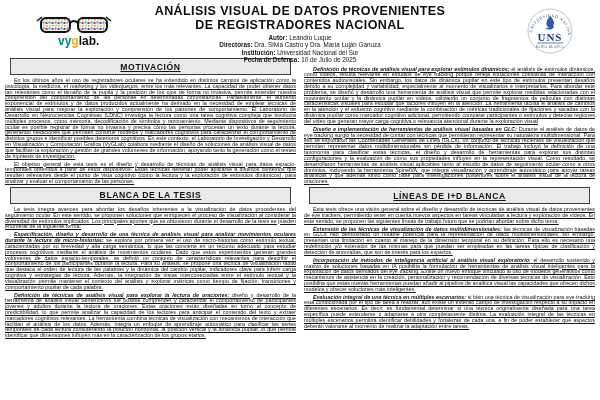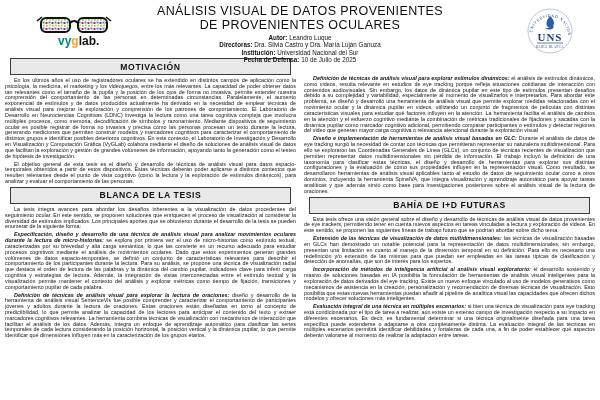--- a/index.html
+++ b/index.html
@@ -4,29 +4,29 @@
 <style>
   html,body{margin:0;padding:0;}
   body{
     width:600px;height:400px;overflow:hidden;background:#ffffff;
     font-family:"Liberation Sans", sans-serif;color:#141414;
   }
   .poster{position:relative;width:600px;height:400px;}
   
   .header{position:relative;height:57px;}
   .title{
-    text-align:center;font-weight:normal;font-size:12.5px;line-height:1.08;
+    text-align:center;font-weight:bold;font-size:12.5px;line-height:1.08;
     letter-spacing:.4px;padding-top:5px;color:#0d0d0d;
   }
   .meta{text-align:center;font-size:6.3px;line-height:1.18;margin-top:2px;}
   .meta b{font-weight:bold;}
   .logo-vyglab{position:absolute;left:36px;top:15px;width:76px;height:36px;}
   .logo-uns{position:absolute;right:26px;top:8px;width:48px;height:50px;}
   
-  .columns{display:flex;gap:8px;padding:0 5px;align-items:flex-end;}
+  .columns{display:flex;gap:8px;padding:0 5px;align-items:center;text-decoration:underline;}
   .col{flex:1;min-width:0;}
   .sec-header{
     background:#e9e9e9;border:1px solid #3c3c3c;text-align:center;
     font-weight:bold;font-size:8.6px;letter-spacing:.6px;
     padding:2.5px 0;margin:1px 5px 3px 5px;color:#111;
   }
   .col p{
     margin:0 0 2px 0;font-size:5.4px;line-height:1.08;
     text-align:justify;text-indent:9px;color:#161616;
   }
@@ -56,21 +56,21 @@
         <rect x="42" y="3" width="29" height="14" rx="5" fill="url(#confetti)" stroke="#111" stroke-width="2"></rect>
         <path d="M34 8 Q38 4 42 8" stroke="#111" stroke-width="2" fill="none"></path>
       </g>
       <text x="22" y="30" font-size="12" font-weight="bold" font-family="Liberation Sans, sans-serif">
         <tspan fill="#00897B">vy</tspan><tspan fill="#F5A623">g</tspan><tspan fill="#111111">lab.</tspan>
       </text>
     </svg>
 
     <div class="title">
       <div>ANÁLISIS VISUAL DE DATOS PROVENIENTES</div>
-      <div>DE PROVENIENTES OCULARES</div>
+      <div>DE REGISTRADORES NACIONAL</div>
     </div>
 
     <div class="meta">
       <div><b>Autor:</b> <span>Leandro Luque</span></div>
       <div><b>Directoras:</b> <span>Dra. Silvia Castro y Dra. María Luján Ganuza</span></div>
       <div><b>Institución:</b> <span>Universidad Nacional del Sur</span></div>
       <div><b>Fecha de Defensa:</b> <span>10 de Julio de 2025</span></div>
     </div>
 
     <svg class="logo-uns" viewBox="0 0 48 50" xmlns="http://www.w3.org/2000/svg">
@@ -99,21 +99,21 @@
       <div class="sec-header">BLANCA DE LA TESIS</div>
       <p>La tesis integra avances para abordar los desafíos inherentes a la visualización de datos procedentes del seguimiento ocular. En este sentido, se proponen soluciones que enriquecen el proceso de visualización al considerar la diversidad de estímulos implicados. Los principales aportes que se obtuvieron durante el desarrollo de la tesis se pueden enumerar de la siguiente forma:</p>
       <p><span class="lead">Especificación, diseño y desarrollo de una técnica de análisis visual para analizar movimientos oculares durante la lectura de micro-historias:</span> <span>se explora por primera vez el uso de micro-historias como estímulo textual, caracterizadas por su brevedad y alta carga semántica, lo que las convierte en un recurso adecuado para estudiar procesos cognitivos mediante el análisis de movimientos oculares. Dado que estos experimentos generan grandes volúmenes de datos espacio-temporales, se definió un conjunto de características relevantes para describir el comportamiento de los participantes durante la lectura. Para su análisis, se propone una técnica de visualización radial que destaca el orden de lectura de las palabras y la dinámica del cambio pupilar, indicadores clave para inferir carga cognitiva y estrategias de lectura. Además, la integración de vistas interconectadas entre el estímulo textual y la visualización permite mantener el contexto del análisis y explorar métricas como tiempo de fijación, transiciones y comportamiento pupilar de cada palabra.</span></p>
       <p><span class="lead">Definición de técnicas de análisis visual para explorar la lectura de oraciones:</span> <span>diseño y desarrollo de la herramienta de análisis visual SentenceVis fue posible comprender y caracterizar el comportamiento de participantes jóvenes y adultos durante la lectura de oraciones. Estas oraciones están diseñadas en torno al concepto de predictibilidad, lo que permite analizar la capacidad de los lectores para anticipar el contenido del texto y extraer marcadores cognitivos relevantes. La herramienta combina técnicas de visualización con mecanismos de interacción que facilitan el análisis de los datos. Además, integra un enfoque de aprendizaje automático para clasificar las series temporales de cada lectura considerando la posición horizontal, la posición vertical y la dinámica pupilar, lo que permite identificar qué dimensiones influyen más en la caracterización de los grupos etarios.</span></p>
     </div>
 
     <div class="col">
       <p><span class="lead">Definición de técnicas de análisis visual para explorar estímulos dinámicos:</span> <span>el análisis de estímulos dinámicos, como videos, resulta relevante en estudios de eye tracking porque refleja situaciones cotidianas de interacción con contenidos audiovisuales. Sin embargo, los datos de dinámica pupilar en este tipo de estímulos presentan desafíos debido a su complejidad y variabilidad, especialmente al momento de visualizarlos e interpretarlos. Para abordar este problema, se diseñó y desarrolló una herramienta de análisis visual que permite explorar medidas relacionadas con el movimiento ocular y la dinámica pupilar en videos, utilizando un conjunto de fragmentos de películas con distintas características visuales para estudiar qué factores influyen en la atención. La herramienta facilita el análisis de cambios en la atención y el esfuerzo cognitivo mediante la combinación de métricas tradicionales de fijaciones y sacadas con la dinámica pupilar como marcador cognitivo adicional, permitiendo comparar participantes o estímulos y detectar regiones del video que generan mayor carga cognitiva o relevancia atencional durante la exploración visual</span></p>
       <p><span class="lead">Diseño e implementación de herramientas de análisis visual basadas en GLC:</span> <span>Durante el análisis de datos de eye tracking surgió la necesidad de contar con técnicas que permitieran representar su naturaleza multidimensional. Para ello se exploraron las Coordenadas Generales de Línea (GLCs), un conjunto de técnicas recientes de visualización que permiten representar datos multidimensionales sin pérdida de información. El trabajo incluyó la definición de una taxonomía para clasificar estas técnicas, el diseño y desarrollo de herramientas para explorar sus distintas configuraciones y la evaluación de cómo sus propiedades influyen en la representación visual. Como resultado, se desarrollaron herramientas de análisis visual aplicables tanto al estudio de datos de seguimiento ocular como a otros dominios, incluyendo la herramienta SpinelVA, que integra visualización y aprendizaje automático para apoyar tareas analíticas y que además sirvió como base para investigaciones posteriores sobre el análisis visual de la lectura de oraciones.</span></p>
 
-      <div class="sec-header">BAHÍA DE I+D FUTURAS</div>
+      <div class="sec-header">LÍNEAS DE I+D BLANCA</div>
       <p>Esta tesis ofrece una visión general sobre el diseño y desarrollo de técnicas de análisis visual de datos provenientes de eye trackers, permitiendo tener en cuenta nuevos aspectos en tareas vinculadas a lectura y exploración de videos. En este sentido, se proponen las siguientes líneas de trabajo futuro que se podrían abordar sobre dicho tema:</p>
       <p><span class="lead">Extensión de las técnicas de visualización de datos multidimensionales:</span> <span>las técnicas de visualización basadas en GLCs han demostrado un notable potencial para la representación de datos multidimensionales; sin embargo, presentan una limitación en cuanto al manejo de la dimensión temporal en su definición. Para ello es necesario una redefinición y/o extensión de las mismas para que puedan ser empleadas en las tareas típicas de clasificación y detección de anomalías, que son de interés para los expertos.</span></p>
       <p><span class="lead">Incorporación de métodos de inteligencia artificial al análisis visual exploratorio:</span> <span>el desarrollo sostenido y masivo de soluciones basadas en IA posibilita la formulación de herramientas de análisis visual inteligentes para la exploración de datos derivados del eye tracking. Existe un nuevo enfoque vinculado al uso de modelos generativos como mecanismos de asistencia en la creación, personalización y recomendación de diversas técnicas de visualización. Esto posibilita que estas nuevas herramientas puedan añadir al pipeline de analítica visual las capacidades que ofrecen dichos modelos y ofrecer soluciones más inteligentes.</span></p>
       <p><span class="lead">Evaluación integral de una técnica en múltiples escenarios:</span> <span>si bien una técnica de visualización para eye tracking está condicionada por el tipo de tarea a realizar, aún existe un extenso campo de investigación respecto a su impacto en diferentes escenarios. Es decir, es fundamental determinar si una técnica originalmente diseñada para una tarea específica puede extenderse o adaptarse a otra completamente distinta. La evaluación integral de las técnicas en múltiples escenarios permitirá identificar debilidades y fortalezas de cada una, a fin de poder establecer qué aspectos deberán valorarse al momento de realizar la adaptación entre tareas.</span></p>
     </div>
 
   </div>
 </div>
 
 </body></html>

